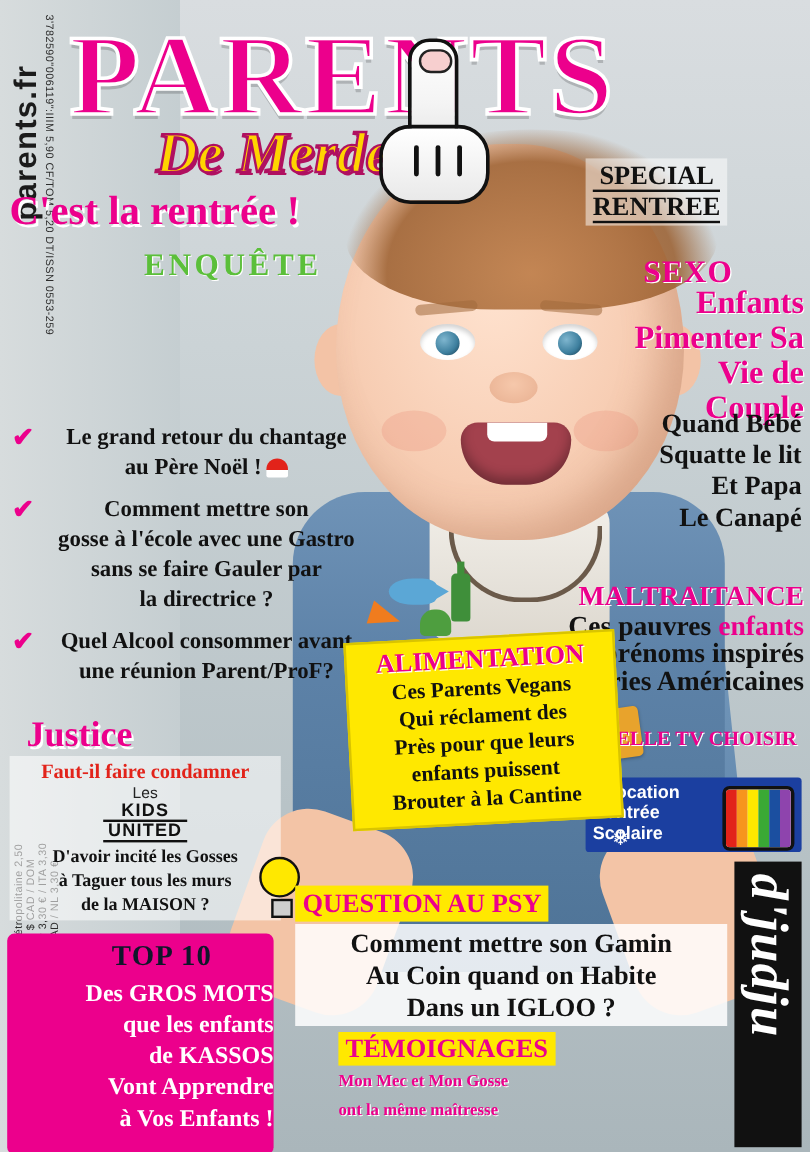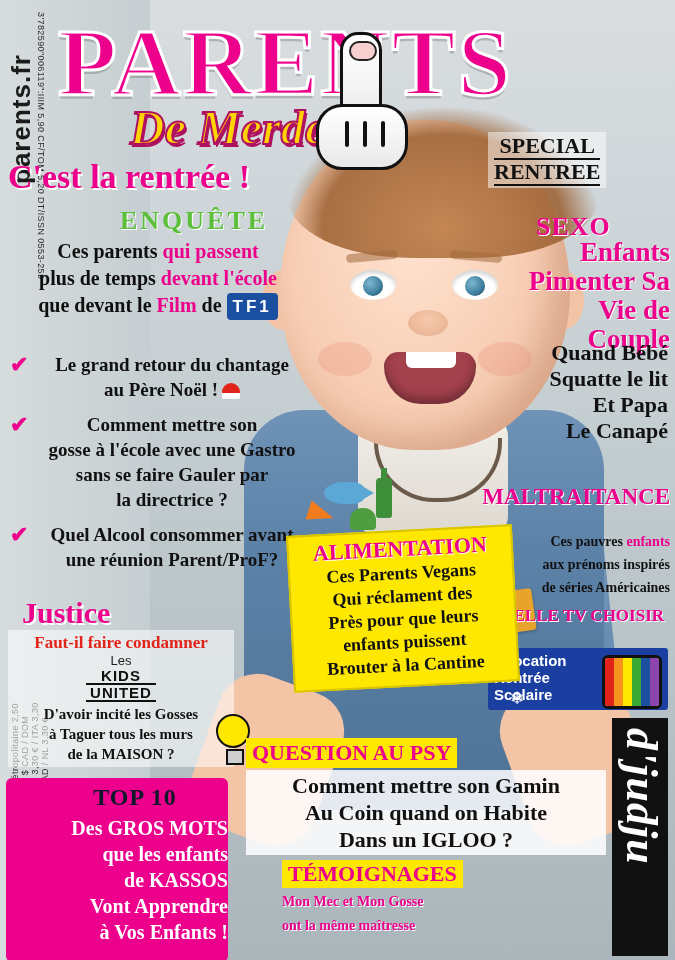--- a/index.html
+++ b/index.html
@@ -255,21 +255,21 @@
     text-shadow:1px 1px 0 #fff;
   }
   .bebe{
     left:440px;top:340px;width:228px;text-align:right;
     font-size:22px;font-weight:bold;color:#111;line-height:26px;
   }
   .maltraitance{
     left:420px;top:484px;width:250px;text-align:right;
   }
   .maltraitance .h{font-size:23px;font-weight:bold;color:#ec008c;letter-spacing:0;text-shadow:1px 1px 0 #fff;}
-  .maltraitance .b{font-size:14px;font-weight:bold;color:#111;line-height:23px;margin-top:20px;}
+  .maltraitance .b{font-size:23px;font-weight:bold;color:#111;line-height:23px;}
   .maltraitance .b .pink{color:#ec008c;}
   .tvbox{
     left:488px;top:606px;width:180px;
   }
   .tvbox .h{font-size:17px;font-weight:bold;color:#ec008c;text-shadow:1px 1px 0 #fff;}
   .tvbox .card{
     margin-top:2px;width:180px;height:62px;background:#1b3fa0;border-radius:3px;
     position:relative;
   }
   .tvbox .card .txt{
@@ -397,30 +397,20 @@
   <div class="demerde">De Merde</div>
 
   <div class="blk special">
     <div>SPECIAL</div>
     <div style="border-top:2px solid #111;border-bottom:2px solid #111;">RENTREE</div>
   </div>
 
   <div class="blk rentree">C'est la rentrée !</div>
   <div class="blk enquete">ENQUÊTE</div>
 
-  <div class="blk lead">
-    <span>Ces parents</span>
-    <span class="pink">qui passent</span><br>
-    <span>plus de temps</span>
-    <span class="pink">devant l'école</span><br>
-    <span>que devant le</span>
-    <span class="pink">Film</span>
-    <span>de</span>
-    <span class="tf1">TF1</span>
-  </div>
 
   <div class="blk bullets">
     <div class="bullet">
       <span class="chk">✔</span>
       <span>Le grand retour du chantage</span><br>
       <span>au Père Noël !</span><span class="santa"></span>
     </div>
     <div class="bullet">
       <span class="chk">✔</span>
       <span>Comment mettre son</span><br>

